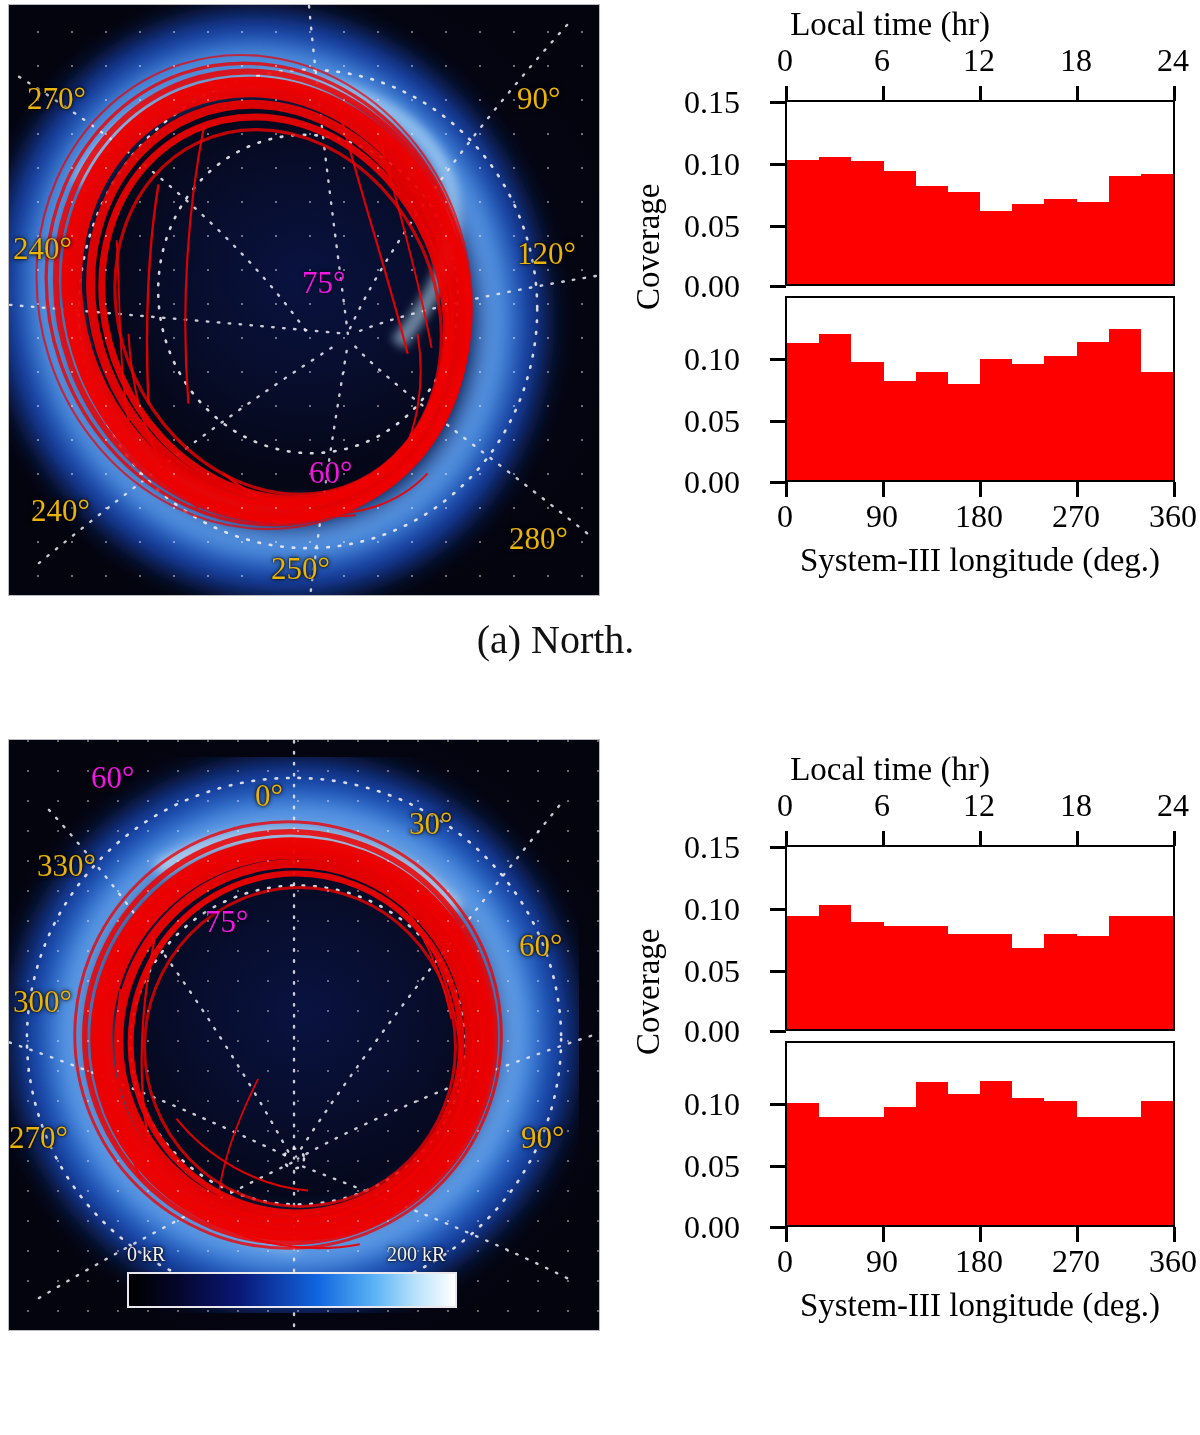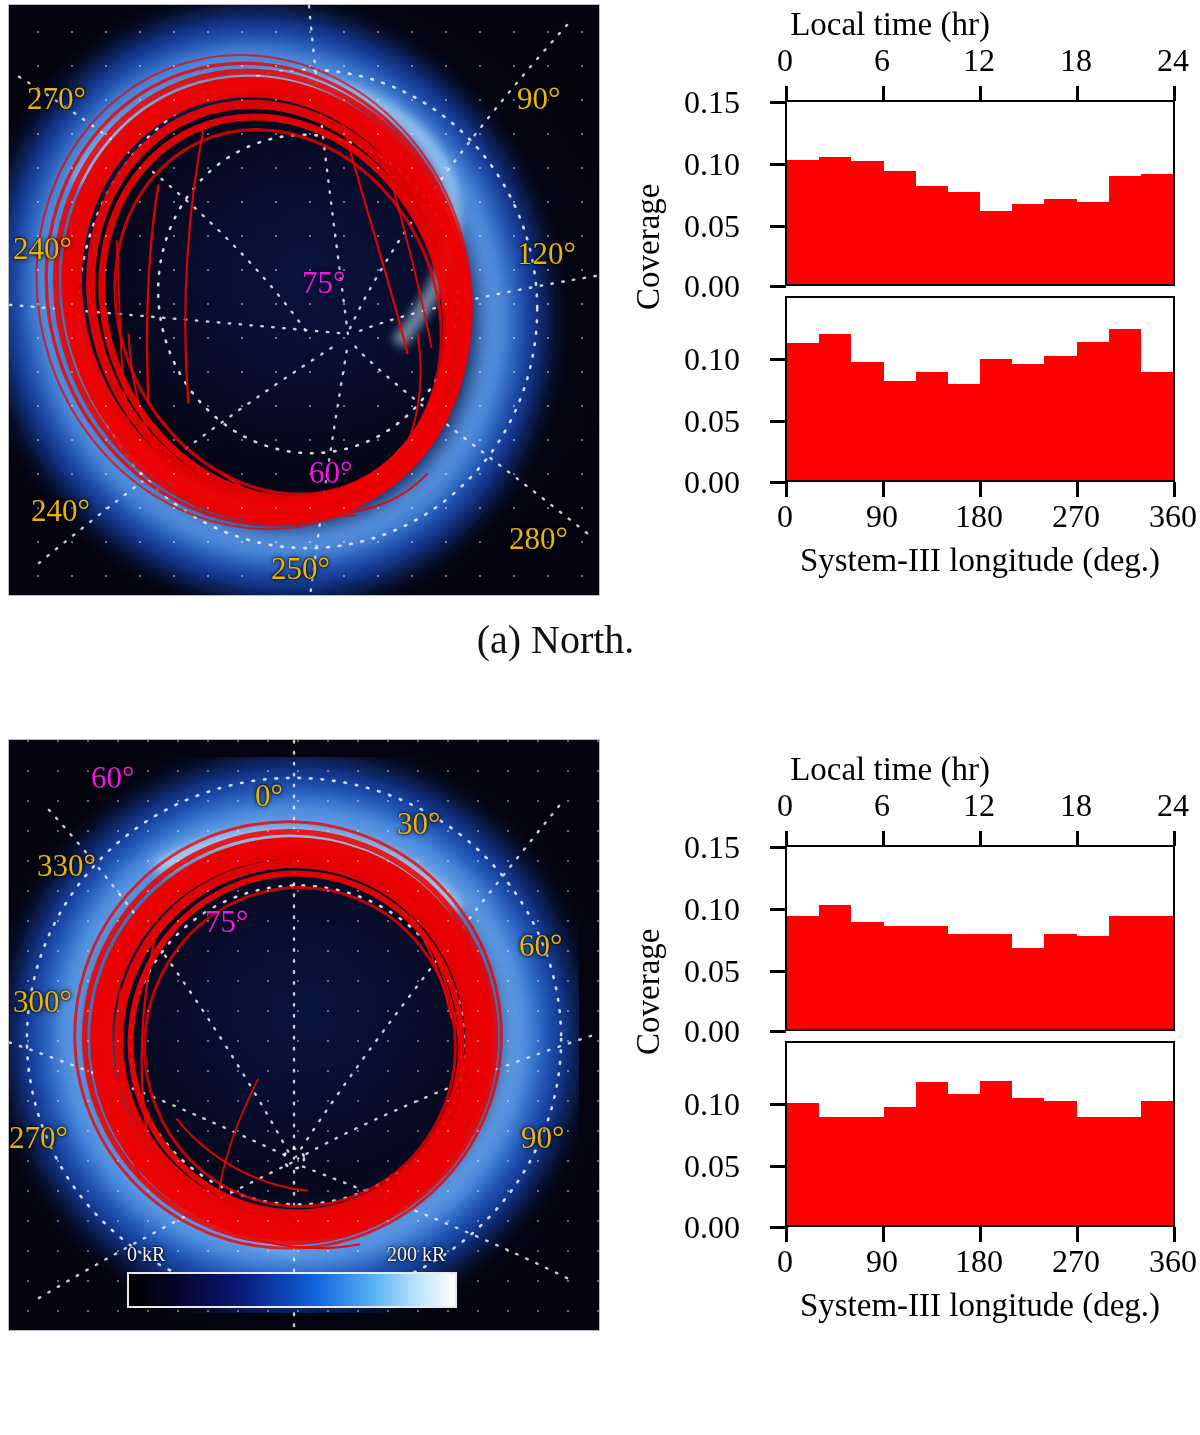--- a/index.html
+++ b/index.html
@@ -290,21 +290,21 @@
             <path d="M 360 120 C 400 160 432 220 444 280" stroke-width="2"></path>
             <path d="M 168 380 C 200 420 250 448 300 452" stroke-width="2"></path>
             <path d="M 250 340 C 230 380 214 420 210 460" stroke-width="1.8"></path>
           </g>
         </svg>
       </div>
 
       <div class="grid-dots b"></div>
 
       <div class="deglabel" style="left:246px;top:40px">0°</div>
-      <div class="deglabel" style="left:388px;top:68px">30°</div>
+      <div class="deglabel" style="left:400px;top:68px">30°</div>
       <div class="deglabel" style="left:28px;top:110px">330°</div>
       <div class="deglabel" style="left:510px;top:190px">60°</div>
       <div class="deglabel" style="left:4px;top:246px">300°</div>
       <div class="deglabel" style="left:0px;top:382px">270°</div>
       <div class="deglabel" style="left:512px;top:382px">90°</div>
       <div class="deglabel magenta" style="left:82px;top:22px">60°</div>
       <div class="deglabel magenta" style="left:196px;top:166px">75°</div>
 
       <div class="cbar-lab" style="left:118px;bottom:64px">0 kR</div>
       <div class="cbar-lab" style="left:378px;bottom:64px">200 kR</div>

